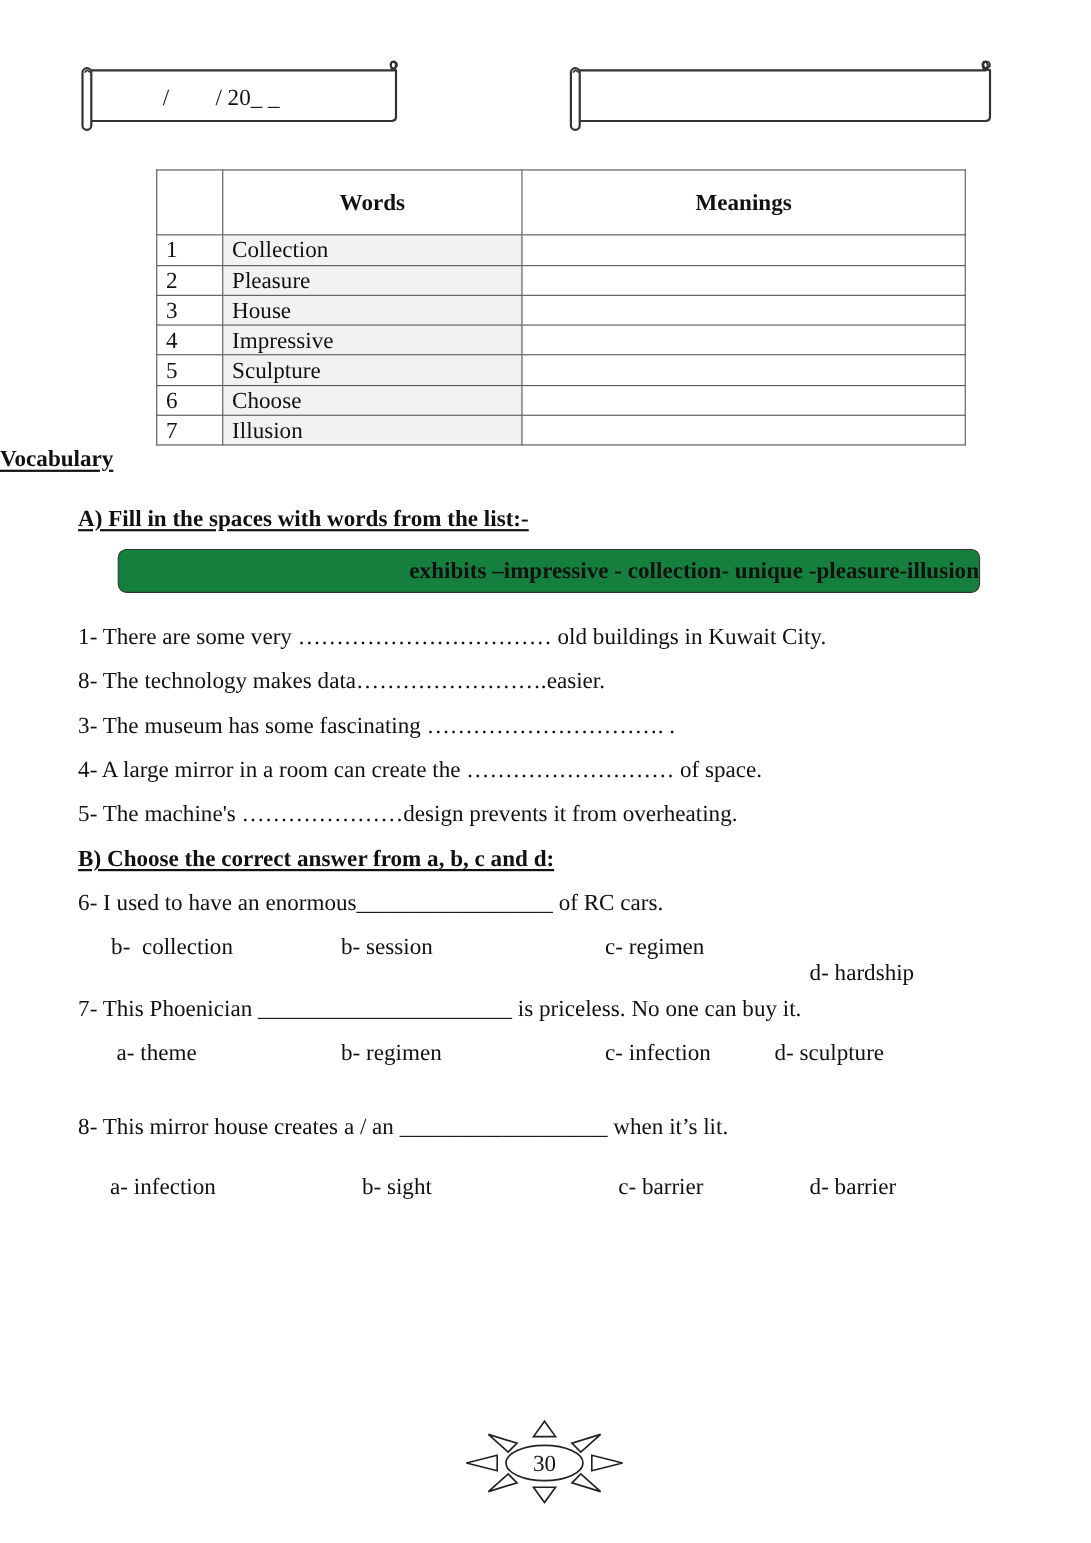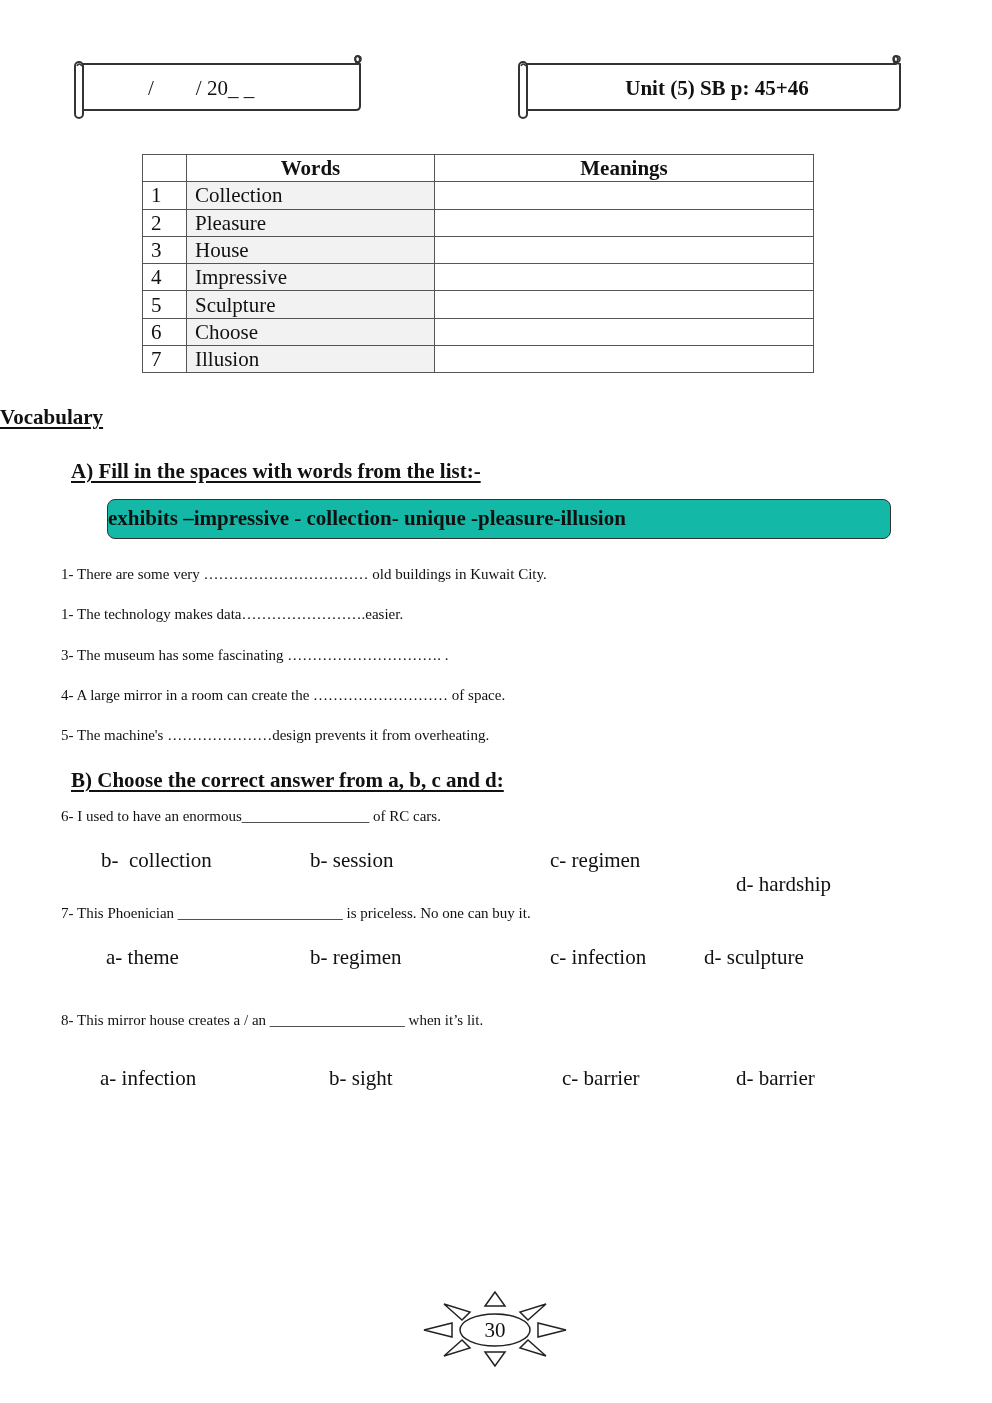--- a/index.html
+++ b/index.html
@@ -43,21 +43,21 @@
       border: 1.5px solid #555555;
       padding: 0 0 0 8px;
       height: 26.3px;
       line-height: 24px;
       text-align: left;
       vertical-align: middle;
     }
     #vocab-table th {
       font-weight: bold;
       text-align: center;
-      padding: 0;
+      padding: 16px;
     }
     #vocab-table .c-num { width: 35px; padding-left: 8px; }
     #vocab-table .c-word { width: 239px; }
     #vocab-table .c-meaning { width: 370px; }
     #vocab-table td.word-cell { background: #f2f2f2; }
 
     .section-title {
       position: absolute;
       font-weight: bold;
       font-size: 21px;
@@ -66,32 +66,32 @@
     }
 
     #word-box {
       position: absolute;
       left: 107px;
       top: 499px;
       width: 784px;
       height: 40px;
       border: 1.6px solid #333333;
       border-radius: 8px;
-      background: #14b8a6;
+      background: #15803d;
       box-sizing: border-box;
-      text-align: left;
+      text-align: right;
       font-weight: bold;
       font-size: 21px;
       line-height: 36px;
     }
 
     .line {
       position: absolute;
-      left: 61px;
-      font-size: 15px;
+      left: 71px;
+      font-size: 21px;
       white-space: pre;
     }
 
     .option {
       position: absolute;
       font-size: 21px;
       white-space: pre;
     }
 
     #page-badge {
@@ -123,21 +123,20 @@
   <div class="scroll-text">/        / 20_ _</div>
 </div>
 
 <div class="scroll" id="unit-banner">
   <svg width="390" height="68">
     <path d="M10 10 H380 Q384 4 380 2 Q376 2 378 8 L384 10 V52 Q384 56 380 56 H10" fill="none" stroke="#333" stroke-width="2"></path>
     <rect x="3" y="8" width="8" height="56" rx="4" fill="#fff" stroke="#333" stroke-width="2"></rect>
     <path d="M5 12 Q7 8 10 12" fill="none" stroke="#333" stroke-width="1.5"></path>
     <circle cx="381" cy="5" r="3" fill="none" stroke="#333" stroke-width="1.5"></circle>
   </svg>
-  <div class="scroll-text">Unit (5) SB p: 45+46</div>
 </div>
 
 <table id="vocab-table">
   <thead>
     <tr>
       <th class="c-num"></th>
       <th class="c-word">Words</th>
       <th class="c-meaning">Meanings</th>
     </tr>
   </thead>
@@ -179,21 +178,21 @@
     </tr>
   </tbody>
 </table>
 
 <div class="section-title" style="left:0; width:992px; text-align:left; top:405px;">Vocabulary</div>
 
 <div class="section-title" style="left:71px; top:459px;">A) Fill in the spaces with words from the list:-</div>
 <div id="word-box">exhibits –impressive - collection- unique -pleasure-illusion</div>
 
 <div class="line" style="top:566px;">1- There are some very …………………………… old buildings in Kuwait City.</div>
-<div class="line" style="top:606px;">1- The technology makes data…………………….easier.</div>
+<div class="line" style="top:606px;">8- The technology makes data…………………….easier.</div>
 <div class="line" style="top:647px;">3- The museum has some fascinating …………………………. .</div>
 <div class="line" style="top:687px;">4- A large mirror in a room can create the ……………………… of space.</div>
 <div class="line" style="top:727px;">5- The machine's …………………design prevents it from overheating.</div>
 
 <div class="section-title" style="left:71px; top:768px;">B) Choose the correct answer from a, b, c and d:</div>
 
 <div class="line" style="top:808px;">6- I used to have an enormous_________________ of RC cars.</div>
 <div class="option" style="left:101px; top:848px;">b-  collection</div>
 <div class="option" style="left:310px; top:848px;">b- session</div>
 <div class="option" style="left:550px; top:848px;">c- regimen</div>

